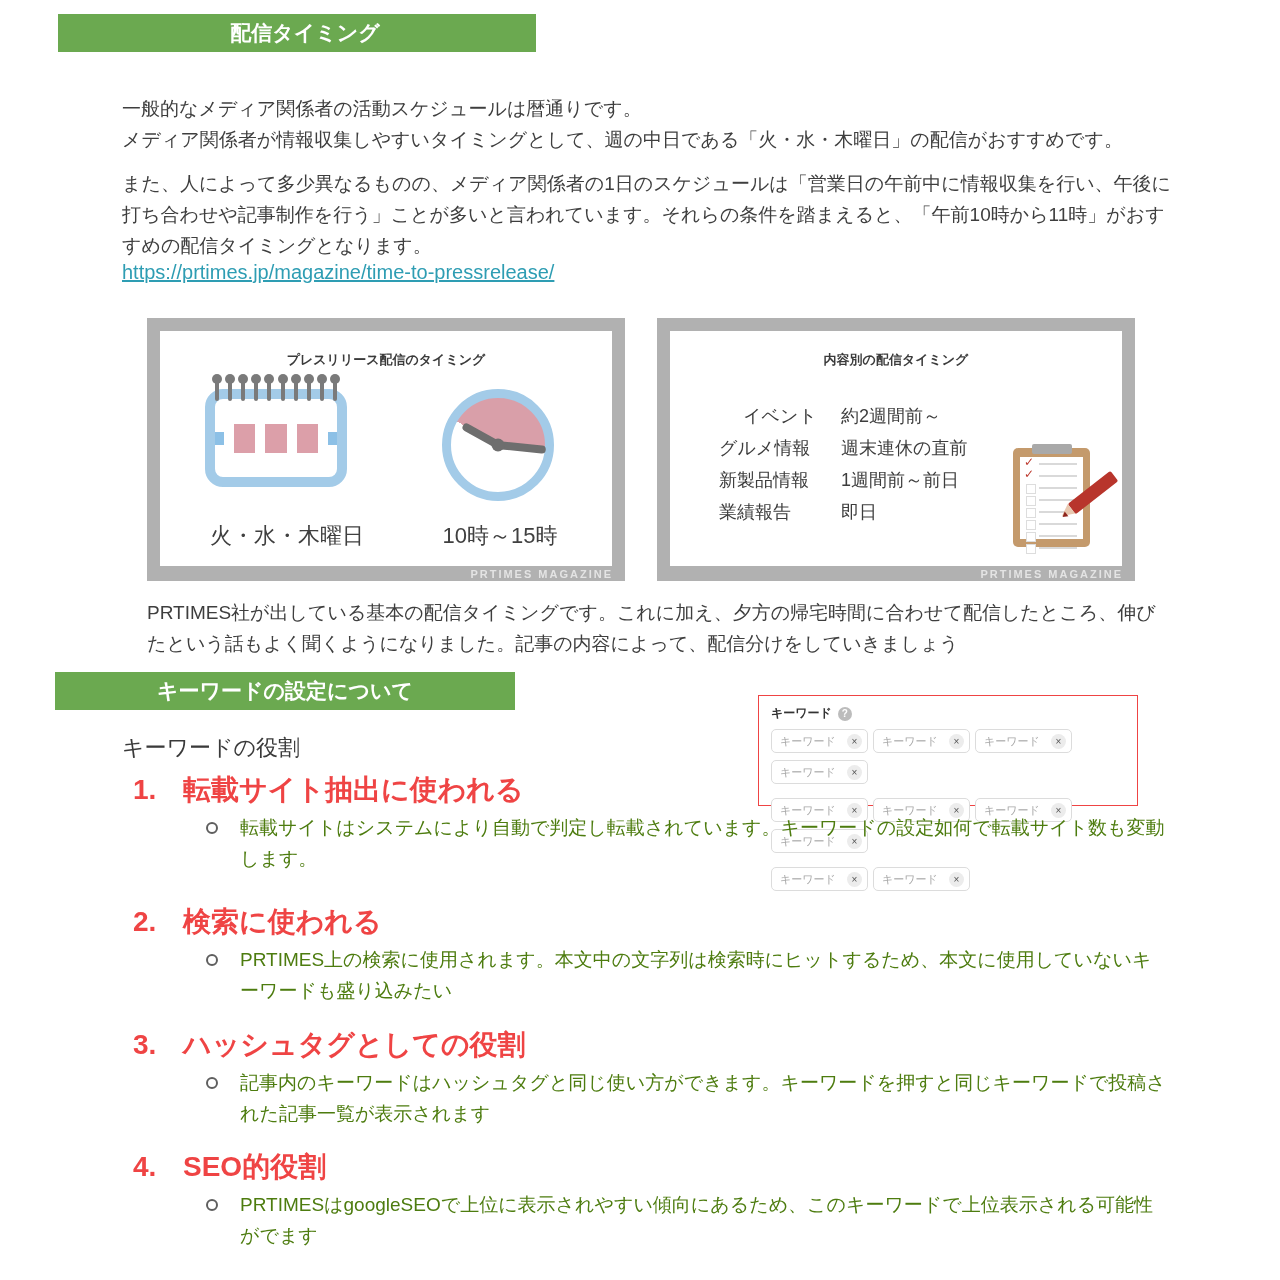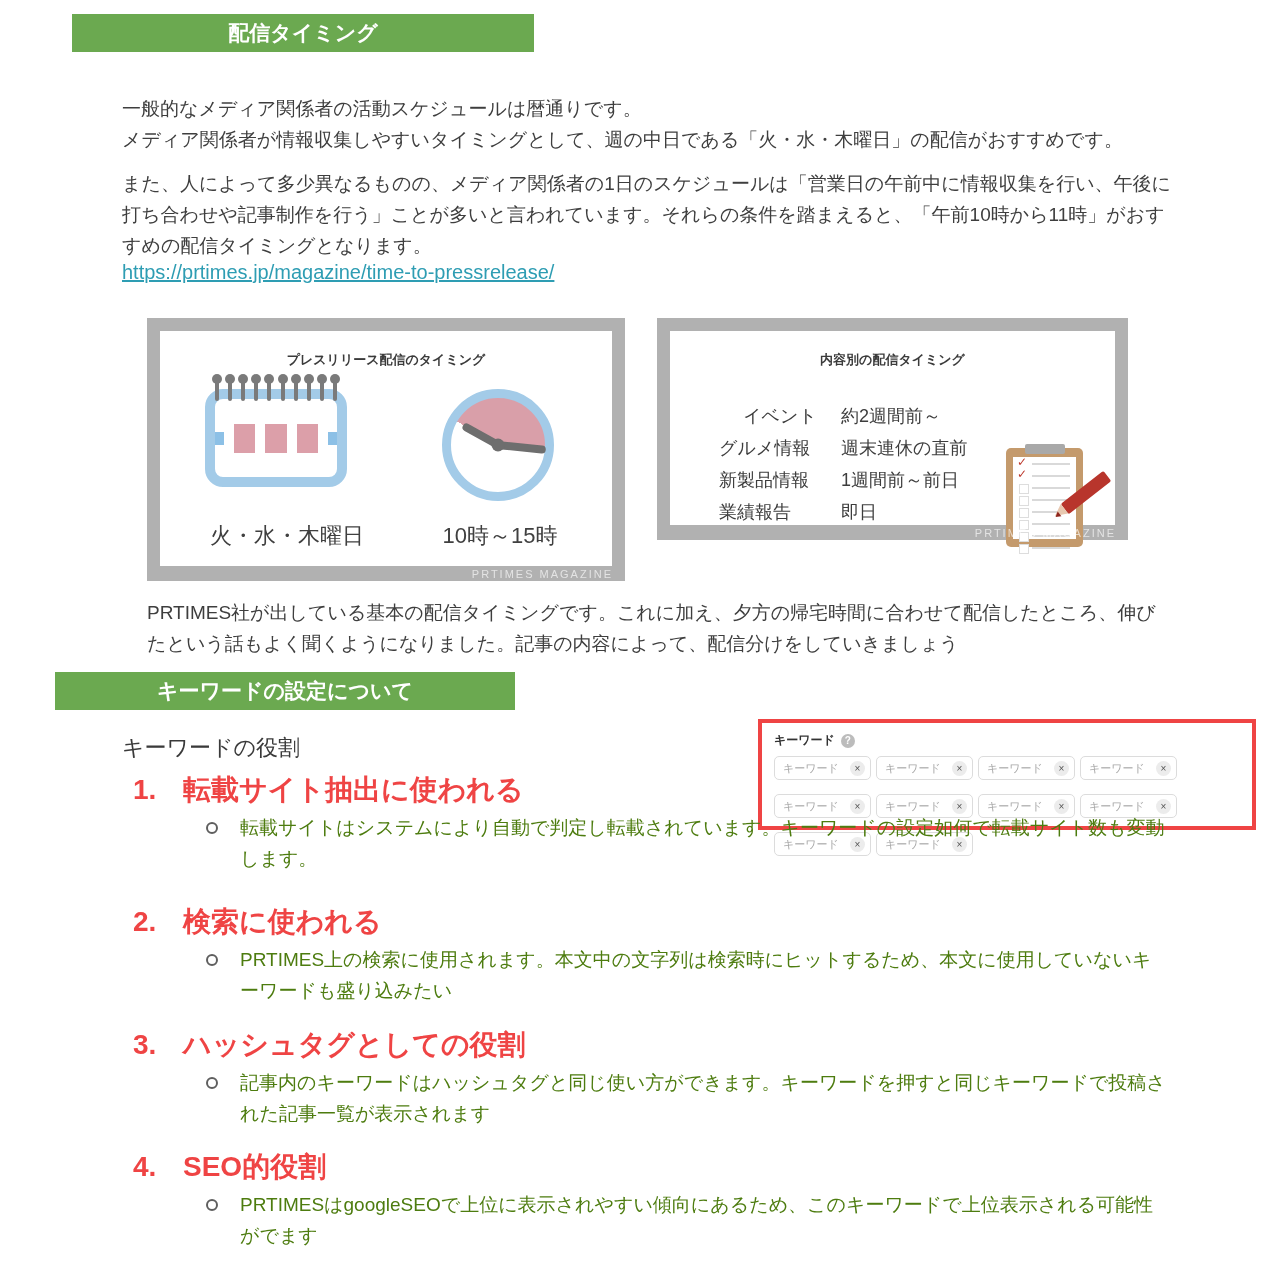--- a/index.html
+++ b/index.html
@@ -2,37 +2,37 @@
 <html><head>
 <meta charset="utf-8">
 <style>
   html,body{margin:0;padding:0;background:#fff;}
   .page{position:relative;width:1280px;height:1280px;background:#ffffff;overflow:hidden;
         font-family:"Liberation Sans","DejaVu Sans",sans-serif;color:#3e3e3e;}
 
   
   .banner{position:absolute;background:#6BA950;color:#ffffff;font-weight:bold;font-size:21px;
           display:flex;align-items:center;justify-content:center;}
-  .b1{left:72px;top:14px;width:462px;height:38px;}
+  .b1{left:58px;top:14px;width:462px;height:38px;padding-left:16px;}
   .b2{left:55px;top:672px;width:460px;height:38px;}
 
   
   .para{position:absolute;font-size:19px;line-height:31px;margin:0;color:#3e3e3e;}
   .p1{left:122px;top:93px;width:1048px;}
   .p2{left:122px;top:168px;width:1052px;}
   .caption{left:147px;top:597px;width:1010px;}
   .link{position:absolute;left:122px;top:261px;font-size:20px;color:#2E9DB3;text-decoration:underline;}
 
   
   .fig{position:absolute;background:#b1b1b1;}
   .figL{left:147px;top:318px;width:478px;height:263px;}
-  .figR{left:657px;top:318px;width:471px;height:222px;}
+  .figR{left:657px;top:318px;width:471px;height:263px;padding-left:7px;}
   .fig-inner{position:absolute;left:13px;top:13px;right:13px;bottom:15px;background:#ffffff;}
   .fig-title{text-align:center;margin-top:20px;font-size:13px;font-weight:bold;color:#3b3b3b;}
-  .wm{position:absolute;right:12px;bottom:1px;font-size:11px;font-weight:normal;letter-spacing:2px;
+  .wm{position:absolute;right:12px;bottom:1px;font-size:11px;font-weight:bold;letter-spacing:2px;
       color:rgba(255,255,255,0.65);}
 
   
   .calendar{position:absolute;left:45px;top:58px;width:142px;}
   .pins{position:absolute;top:-12px;left:10px;right:10px;display:flex;justify-content:space-between;z-index:2;}
   .pin{position:relative;width:4px;height:24px;background:#7a7a7a;border-radius:2px;}
   .pin::before{content:"";position:absolute;top:-3px;left:-3px;width:10px;height:10px;border-radius:50%;background:#7a7a7a;}
   .cal-body{box-sizing:border-box;width:142px;height:98px;border:10px solid #a3cbe8;border-radius:18px;
             background:#fff;display:flex;align-items:center;justify-content:center;gap:10px;}
   .sq{display:block;}
@@ -65,21 +65,21 @@
   .pline .box{position:absolute;left:2px;top:1px;width:8px;height:8px;border:1px solid #ddd;background:#fff;}
   .pline .chk{position:absolute;left:0px;top:-4px;color:#bd3a2e;font-size:12px;font-weight:bold;}
   .pencil{position:absolute;right:-30px;top:38px;width:54px;height:13px;background:#b8352c;border-radius:2px;
           transform:rotate(-38deg);}
   .pencil::before{content:"";position:absolute;left:-12px;top:0;border-top:6.5px solid transparent;border-bottom:6.5px solid transparent;
           border-right:12px solid #e8c8b0;}
   .pencil::after{content:"";position:absolute;left:-12px;top:4px;border-top:3px solid transparent;border-bottom:3px solid transparent;
           border-right:5px solid #8e241c;}
 
   
-  .kwpanel{position:absolute;left:758px;top:695px;width:498px;height:111px;background:#fff;border:4px solid #ef4444;box-sizing:border-box;margin-top:24px;}
+  .kwpanel{position:absolute;left:758px;top:695px;width:380px;height:111px;background:#fff;border:1px solid #ef4444;box-sizing:border-box;}
   .kwhead{margin:9px 0 0 12px;display:flex;align-items:center;gap:6px;}
   .kwlabel{font-size:12px;font-weight:bold;color:#333;}
   .helpicon{width:14px;height:14px;border-radius:50%;background:#bcbcbc;color:#fff;font-size:10px;font-weight:bold;
             display:flex;align-items:center;justify-content:center;}
   .chips{margin:7px 12px 0 12px;display:flex;flex-wrap:wrap;gap:7px 5px;}
   .chip{box-sizing:border-box;width:97px;height:24px;border:1px solid #dcdcdc;border-radius:5px;background:#fff;
         display:flex;align-items:center;justify-content:space-between;padding:0 5px 0 8px;}
   .chip-text{font-size:11px;color:#a8a8a8;}
   .chip-x{width:15px;height:15px;border-radius:50%;background:#ececec;color:#555;font-size:10px;line-height:15px;
           text-align:center;cursor:pointer;}

